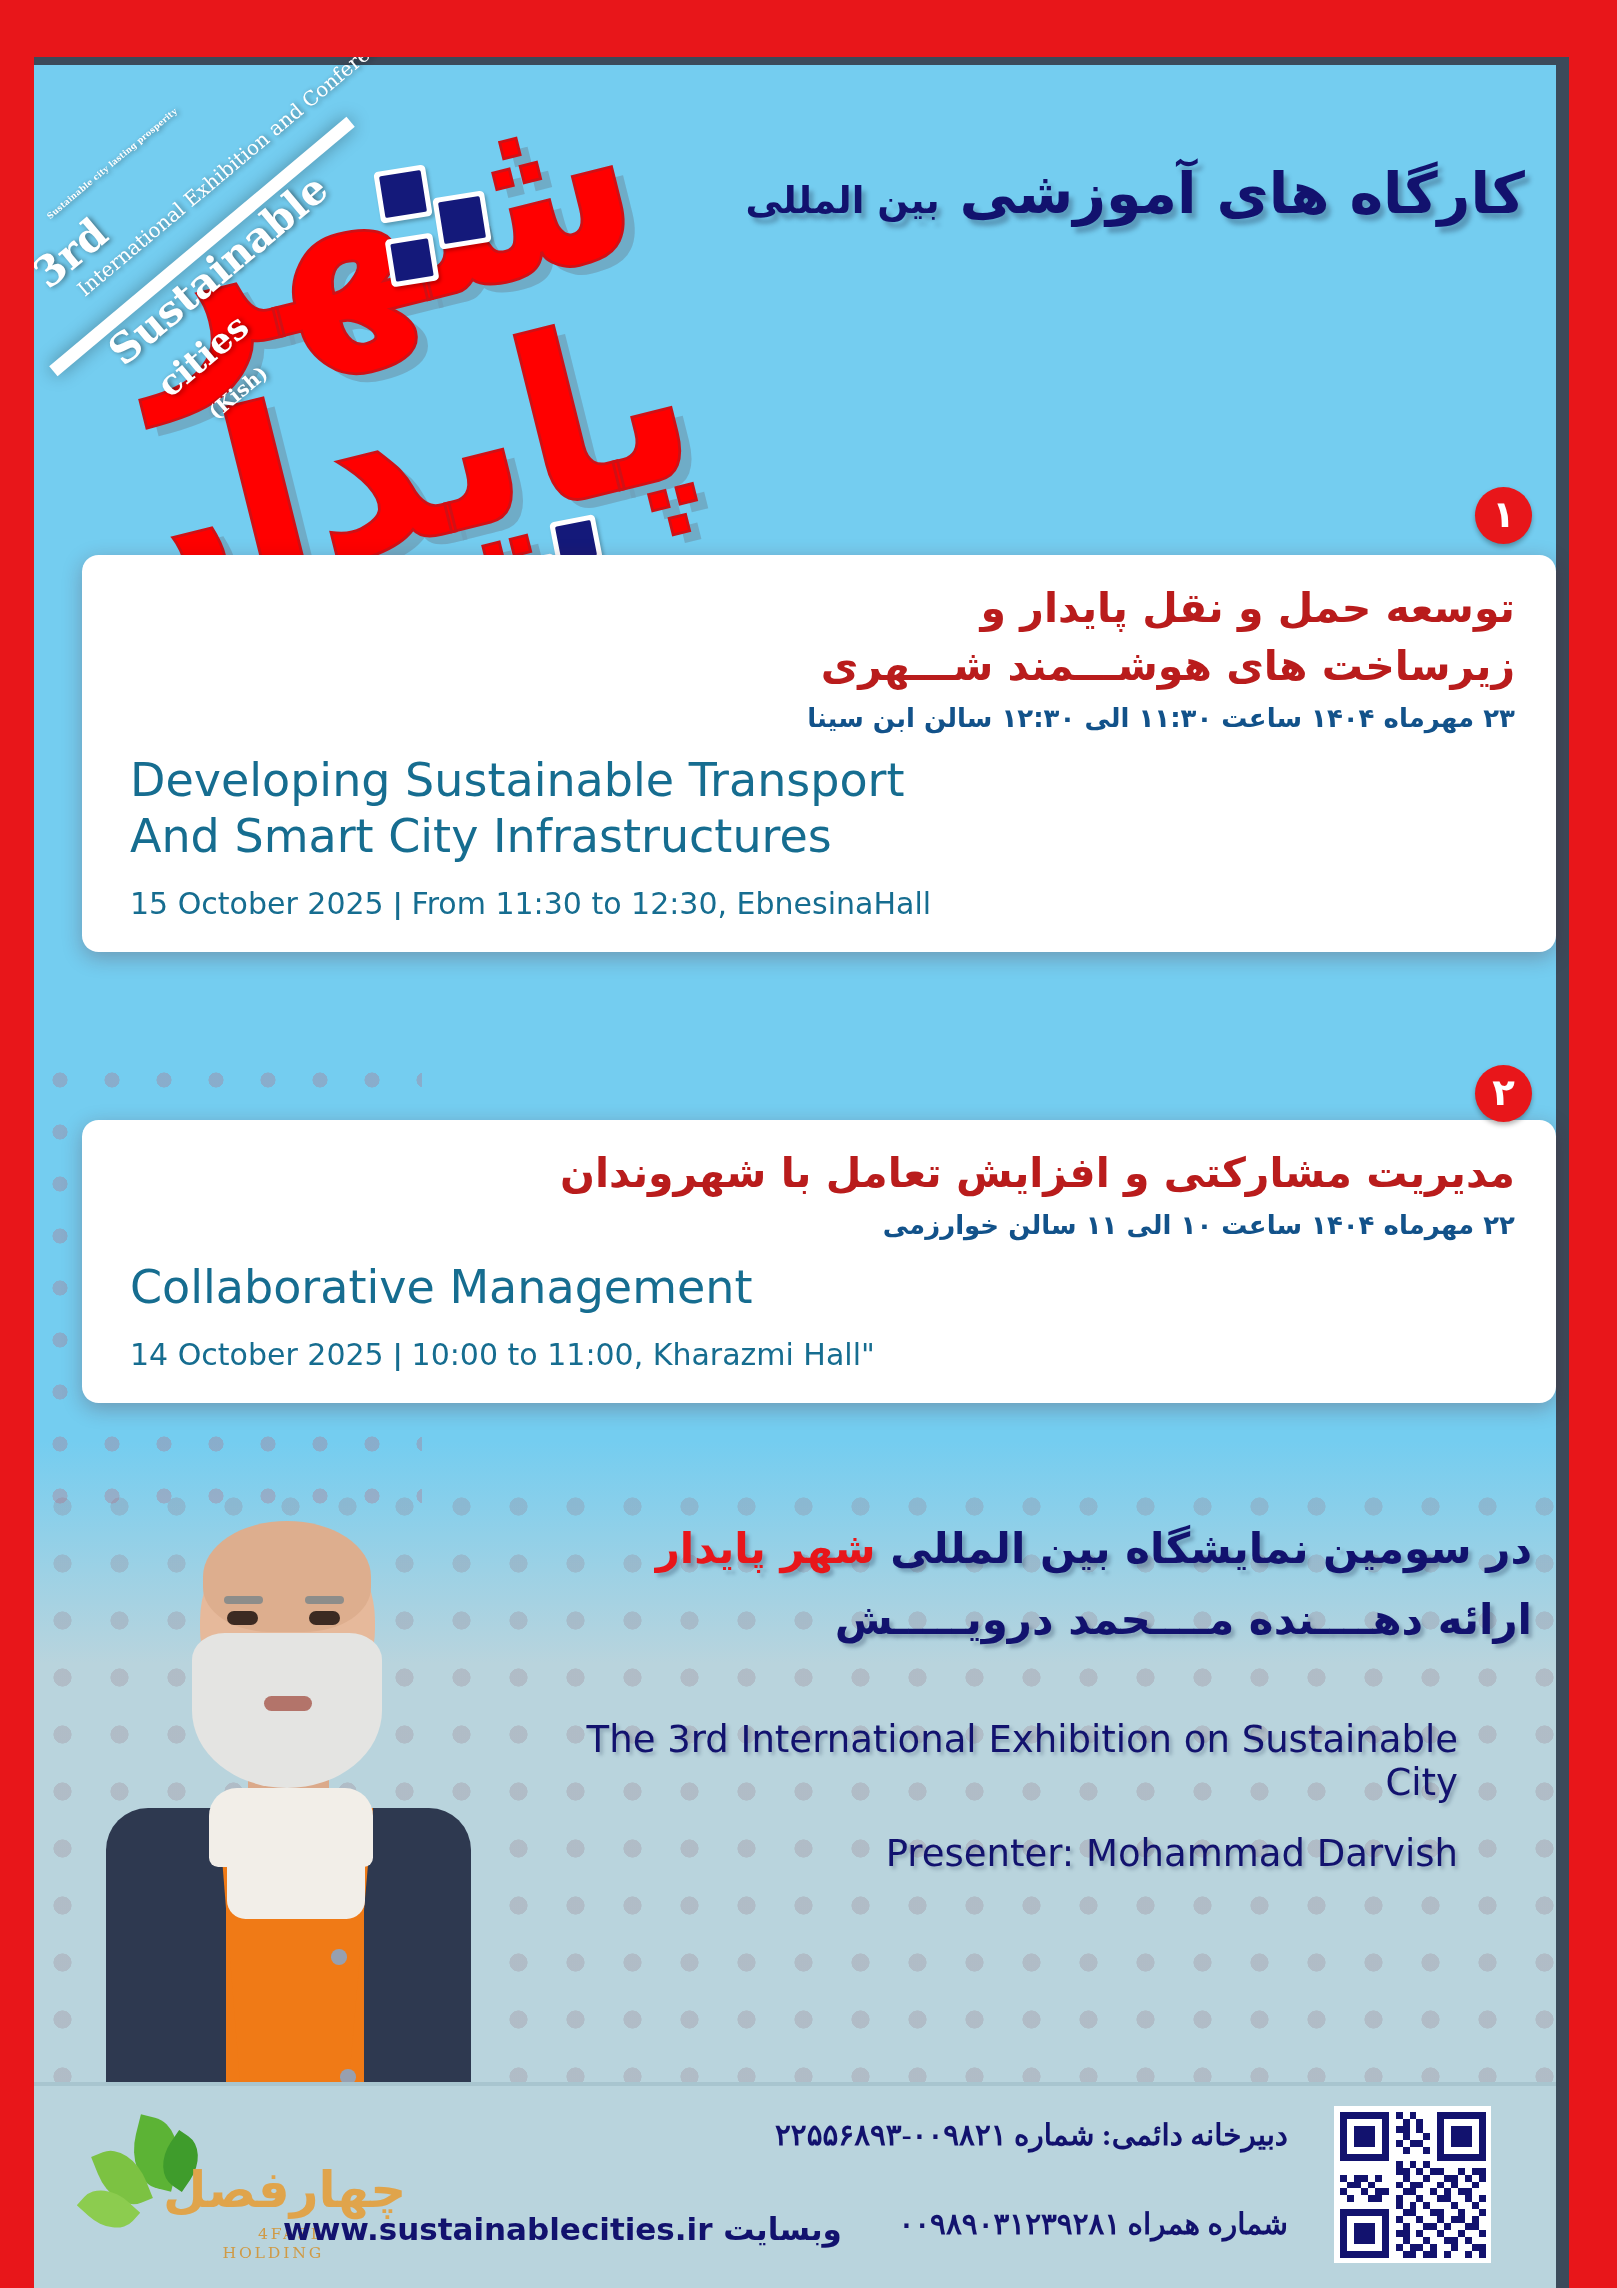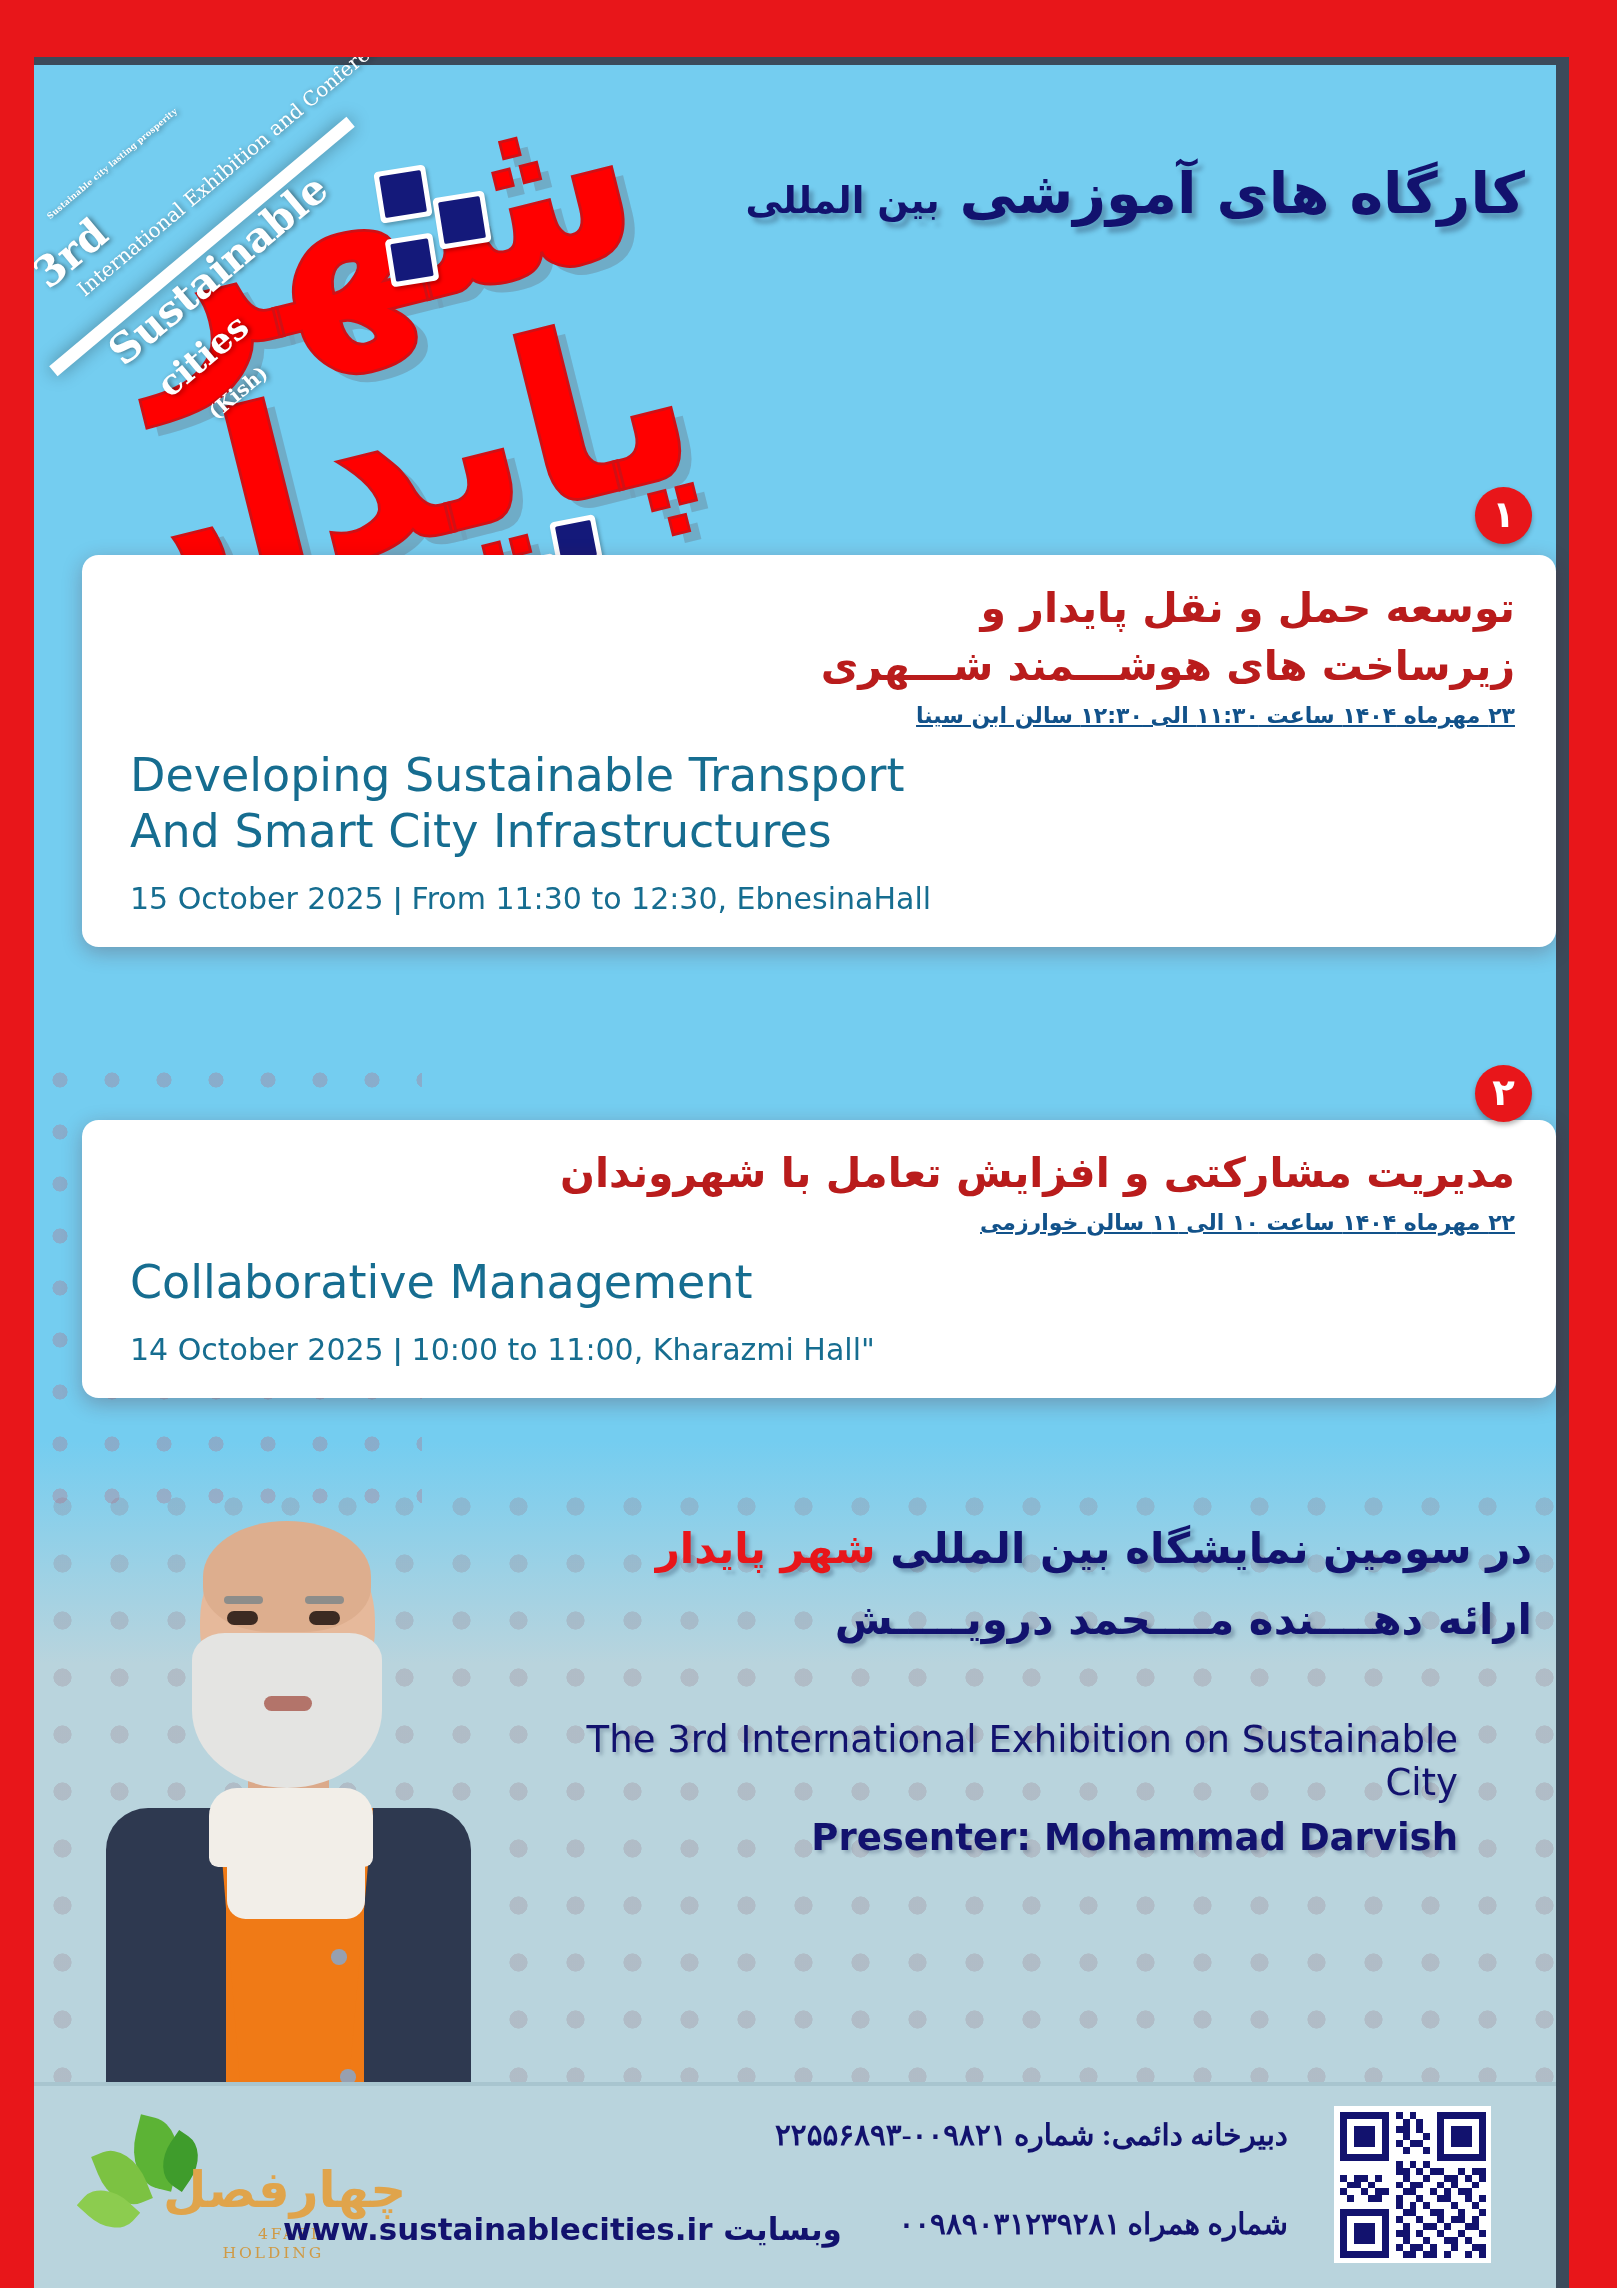--- a/index.html
+++ b/index.html
@@ -131,21 +131,21 @@
     box-shadow:0 5.5px 20px rgba(90,20,30,.28);
     padding:24px 41px 31px 48px;
     z-index:3;
   }
   .card .fa-title{
     direction:rtl;text-align:right;
     color:#b91c1c;font-weight:bold;font-size:41px;line-height:1.42;
   }
   .card .fa-date{
     direction:rtl;text-align:right;
-    color:#12528a;font-weight:bold;font-size:22px;margin-top:7.4px;text-decoration:underline;
+    color:#12528a;font-weight:bold;font-size:26px;margin-top:7.4px;
   }
   .card .en-title{
     direction:ltr;text-align:left;
     color:#166d90;font-size:46px;line-height:1.22;margin-top:19px;font-weight:normal;
   }
   .card .en-date{
     direction:ltr;text-align:left;
     color:#166d90;font-size:30px;margin-top:22px;
   }
 
@@ -167,21 +167,21 @@
   .presenter .l2{
     margin-top:22px;font-size:42px;font-weight:bold;color:#12126e;
     text-shadow:3.7px 3.7px 3.7px rgba(40,60,90,.30);white-space:nowrap;
   }
   .presenter .en1,.presenter .en2{
     direction:ltr;text-align:right;color:#12126e;font-size:37px;
     text-shadow:2.8px 2.8px 3.7px rgba(40,60,90,.28);
     margin-right:74px;
   }
   .presenter .en1{margin-top:74px;}
-  .presenter .en2{margin-top:12px;font-weight:bold;}
+  .presenter .en2{margin-top:28px;}
 
   
   .speaker{position:absolute;left:55px;top:1458px;width:388px;height:683px;pointer-events:none;}
   .sp-head{position:absolute;left:111px;top:9.2px;width:175px;height:194px;border-radius:50% 50% 46% 46%;background:#e6b99b;}
   .sp-bald{position:absolute;left:114px;top:5.5px;width:168px;height:111px;border-radius:50% 50% 40% 40%;background:#ddae8e;}
   .sp-beard{position:absolute;left:103px;top:118px;width:190px;height:155px;border-radius:18% 18% 52% 52%;background:#e4e4e2;}
   .sp-mouth{position:absolute;left:175px;top:181px;width:48px;height:14.8px;border-radius:9.2px;background:#b3746a;}
   .sp-eye{position:absolute;top:96px;width:31px;height:14px;border-radius:7.4px;background:#3c2a22;}
   .sp-eye.l{left:138px;} .sp-eye.r{left:220px;}
   .sp-brow{position:absolute;top:81px;width:39px;height:8.3px;border-radius:5.5px;background:#8d8d8a;}

